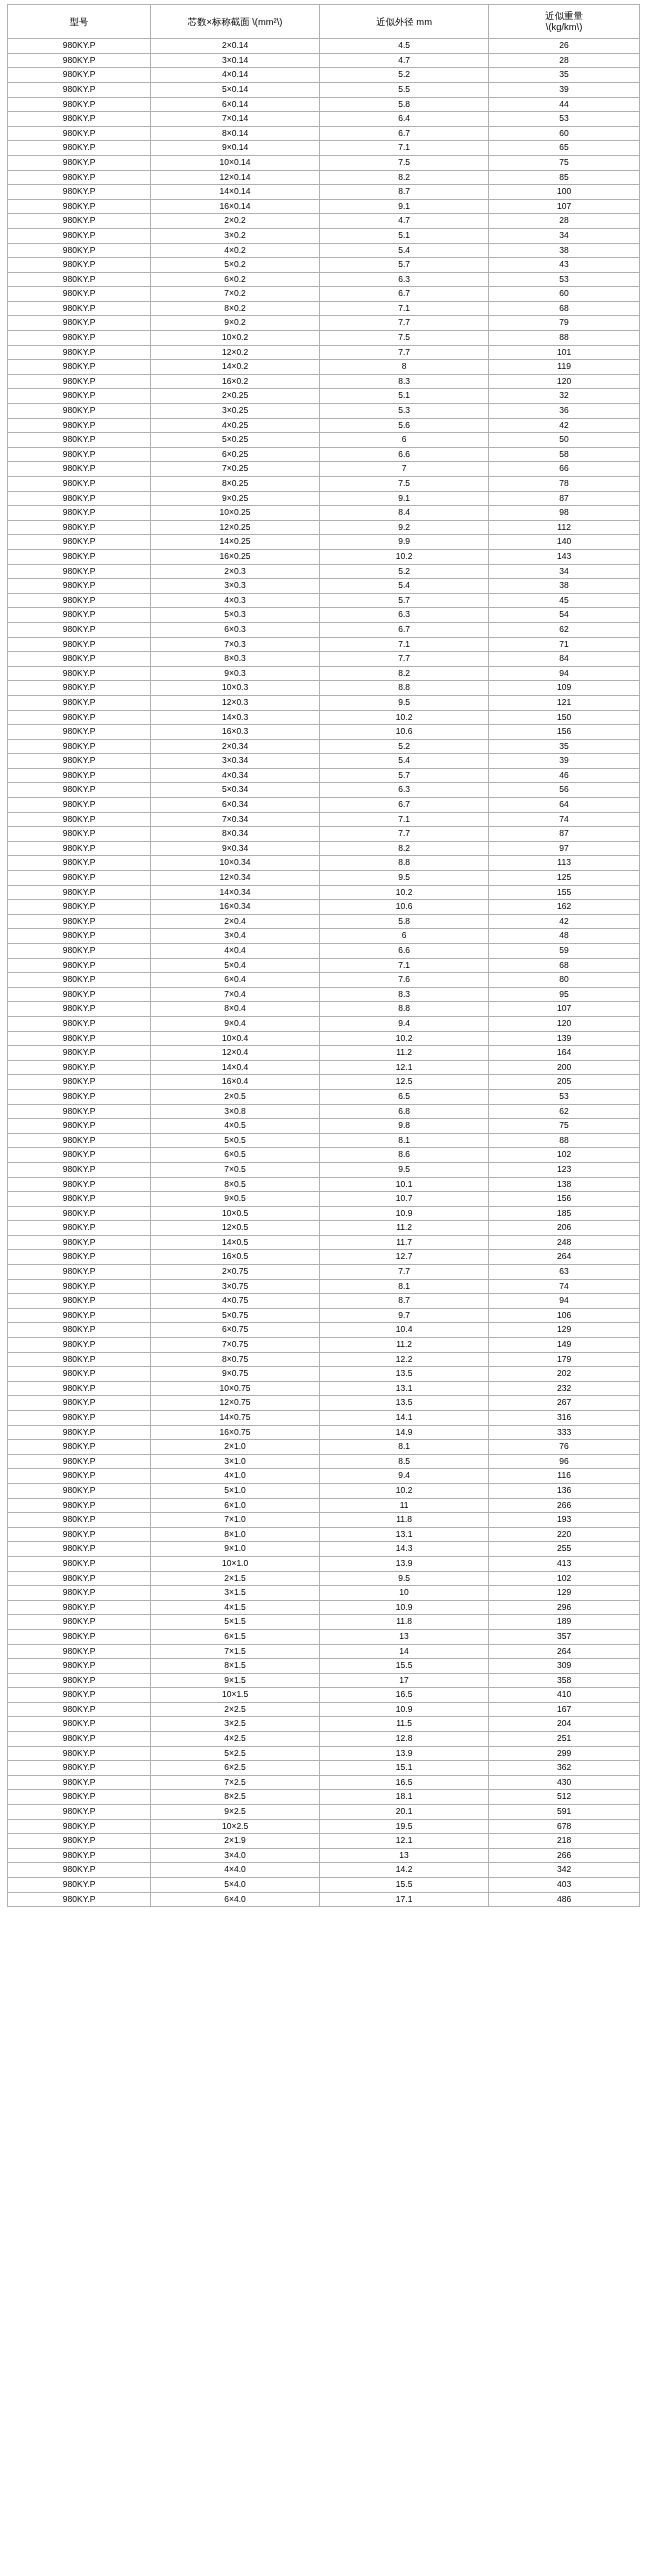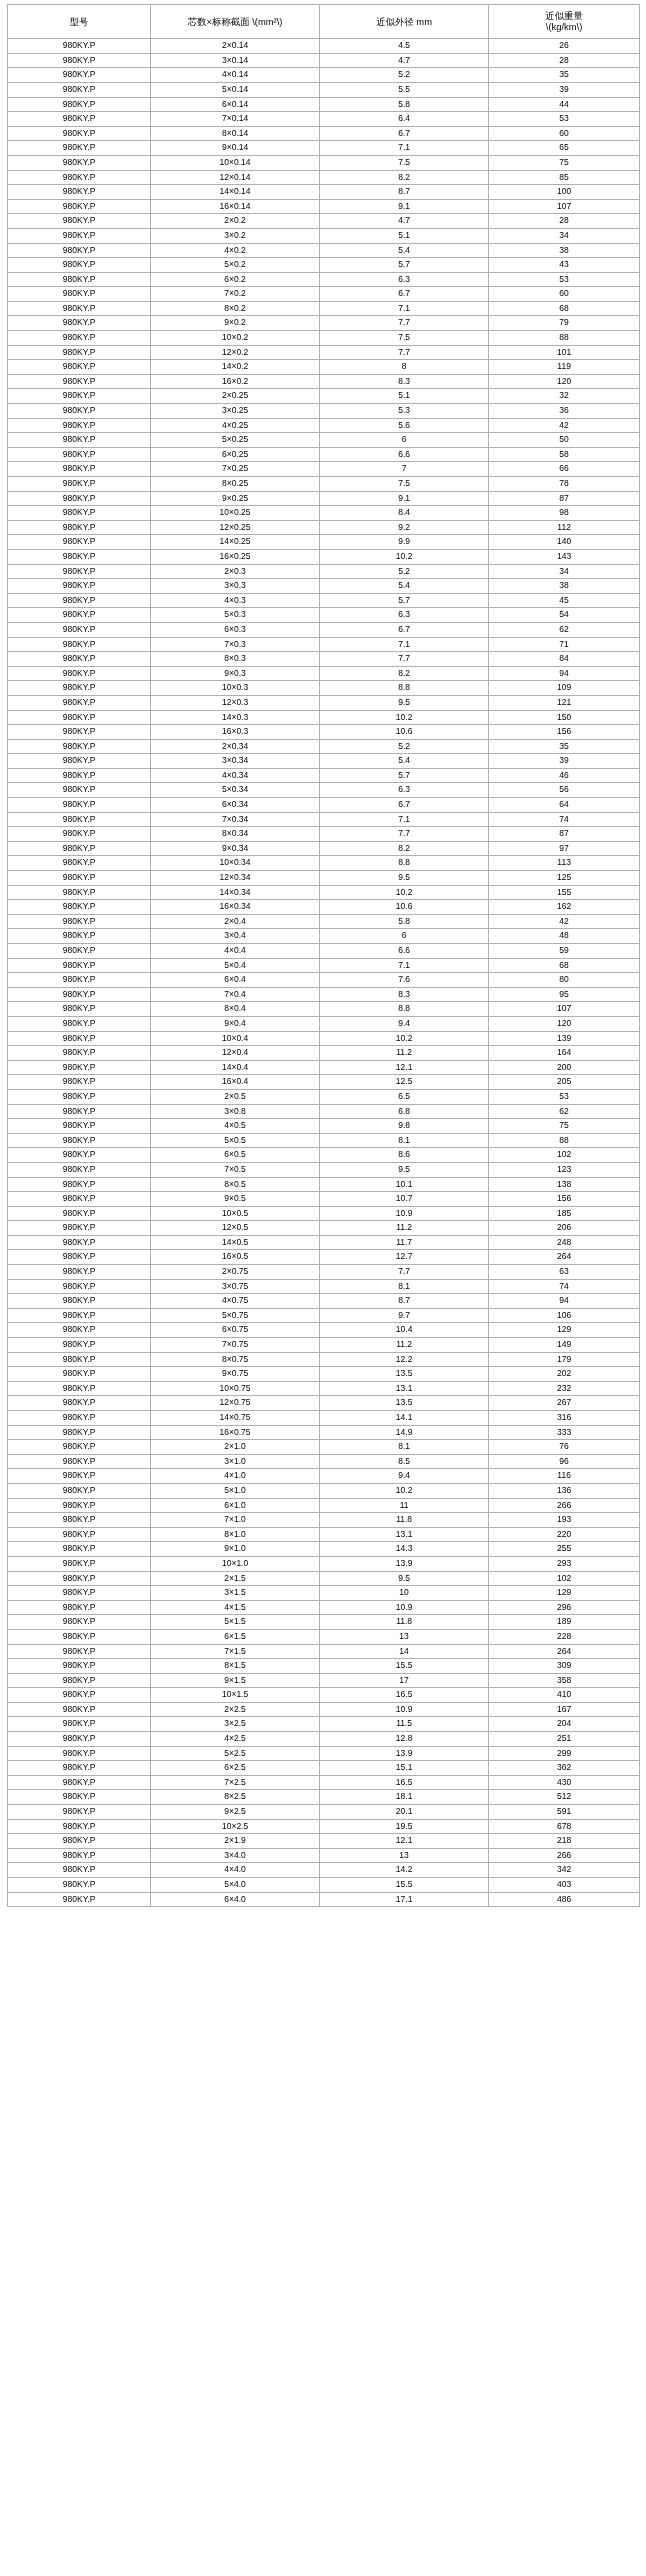--- a/index.html
+++ b/index.html
@@ -688,21 +688,21 @@
         <tr>
           <td>980KY.P</td>
           <td>9×1.0</td>
           <td>14.3</td>
           <td>255</td>
         </tr>
         <tr>
           <td>980KY.P</td>
           <td>10×1.0</td>
           <td>13.9</td>
-          <td>293</td>
+          <td>413</td>
         </tr>
         <tr>
           <td>980KY.P</td>
           <td>2×1.5</td>
           <td>9.5</td>
           <td>102</td>
         </tr>
         <tr>
           <td>980KY.P</td>
           <td>3×1.5</td>
@@ -718,21 +718,21 @@
         <tr>
           <td>980KY.P</td>
           <td>5×1.5</td>
           <td>11.8</td>
           <td>189</td>
         </tr>
         <tr>
           <td>980KY.P</td>
           <td>6×1.5</td>
           <td>13</td>
-          <td>228</td>
+          <td>357</td>
         </tr>
         <tr>
           <td>980KY.P</td>
           <td>7×1.5</td>
           <td>14</td>
           <td>264</td>
         </tr>
         <tr>
           <td>980KY.P</td>
           <td>8×1.5</td>

